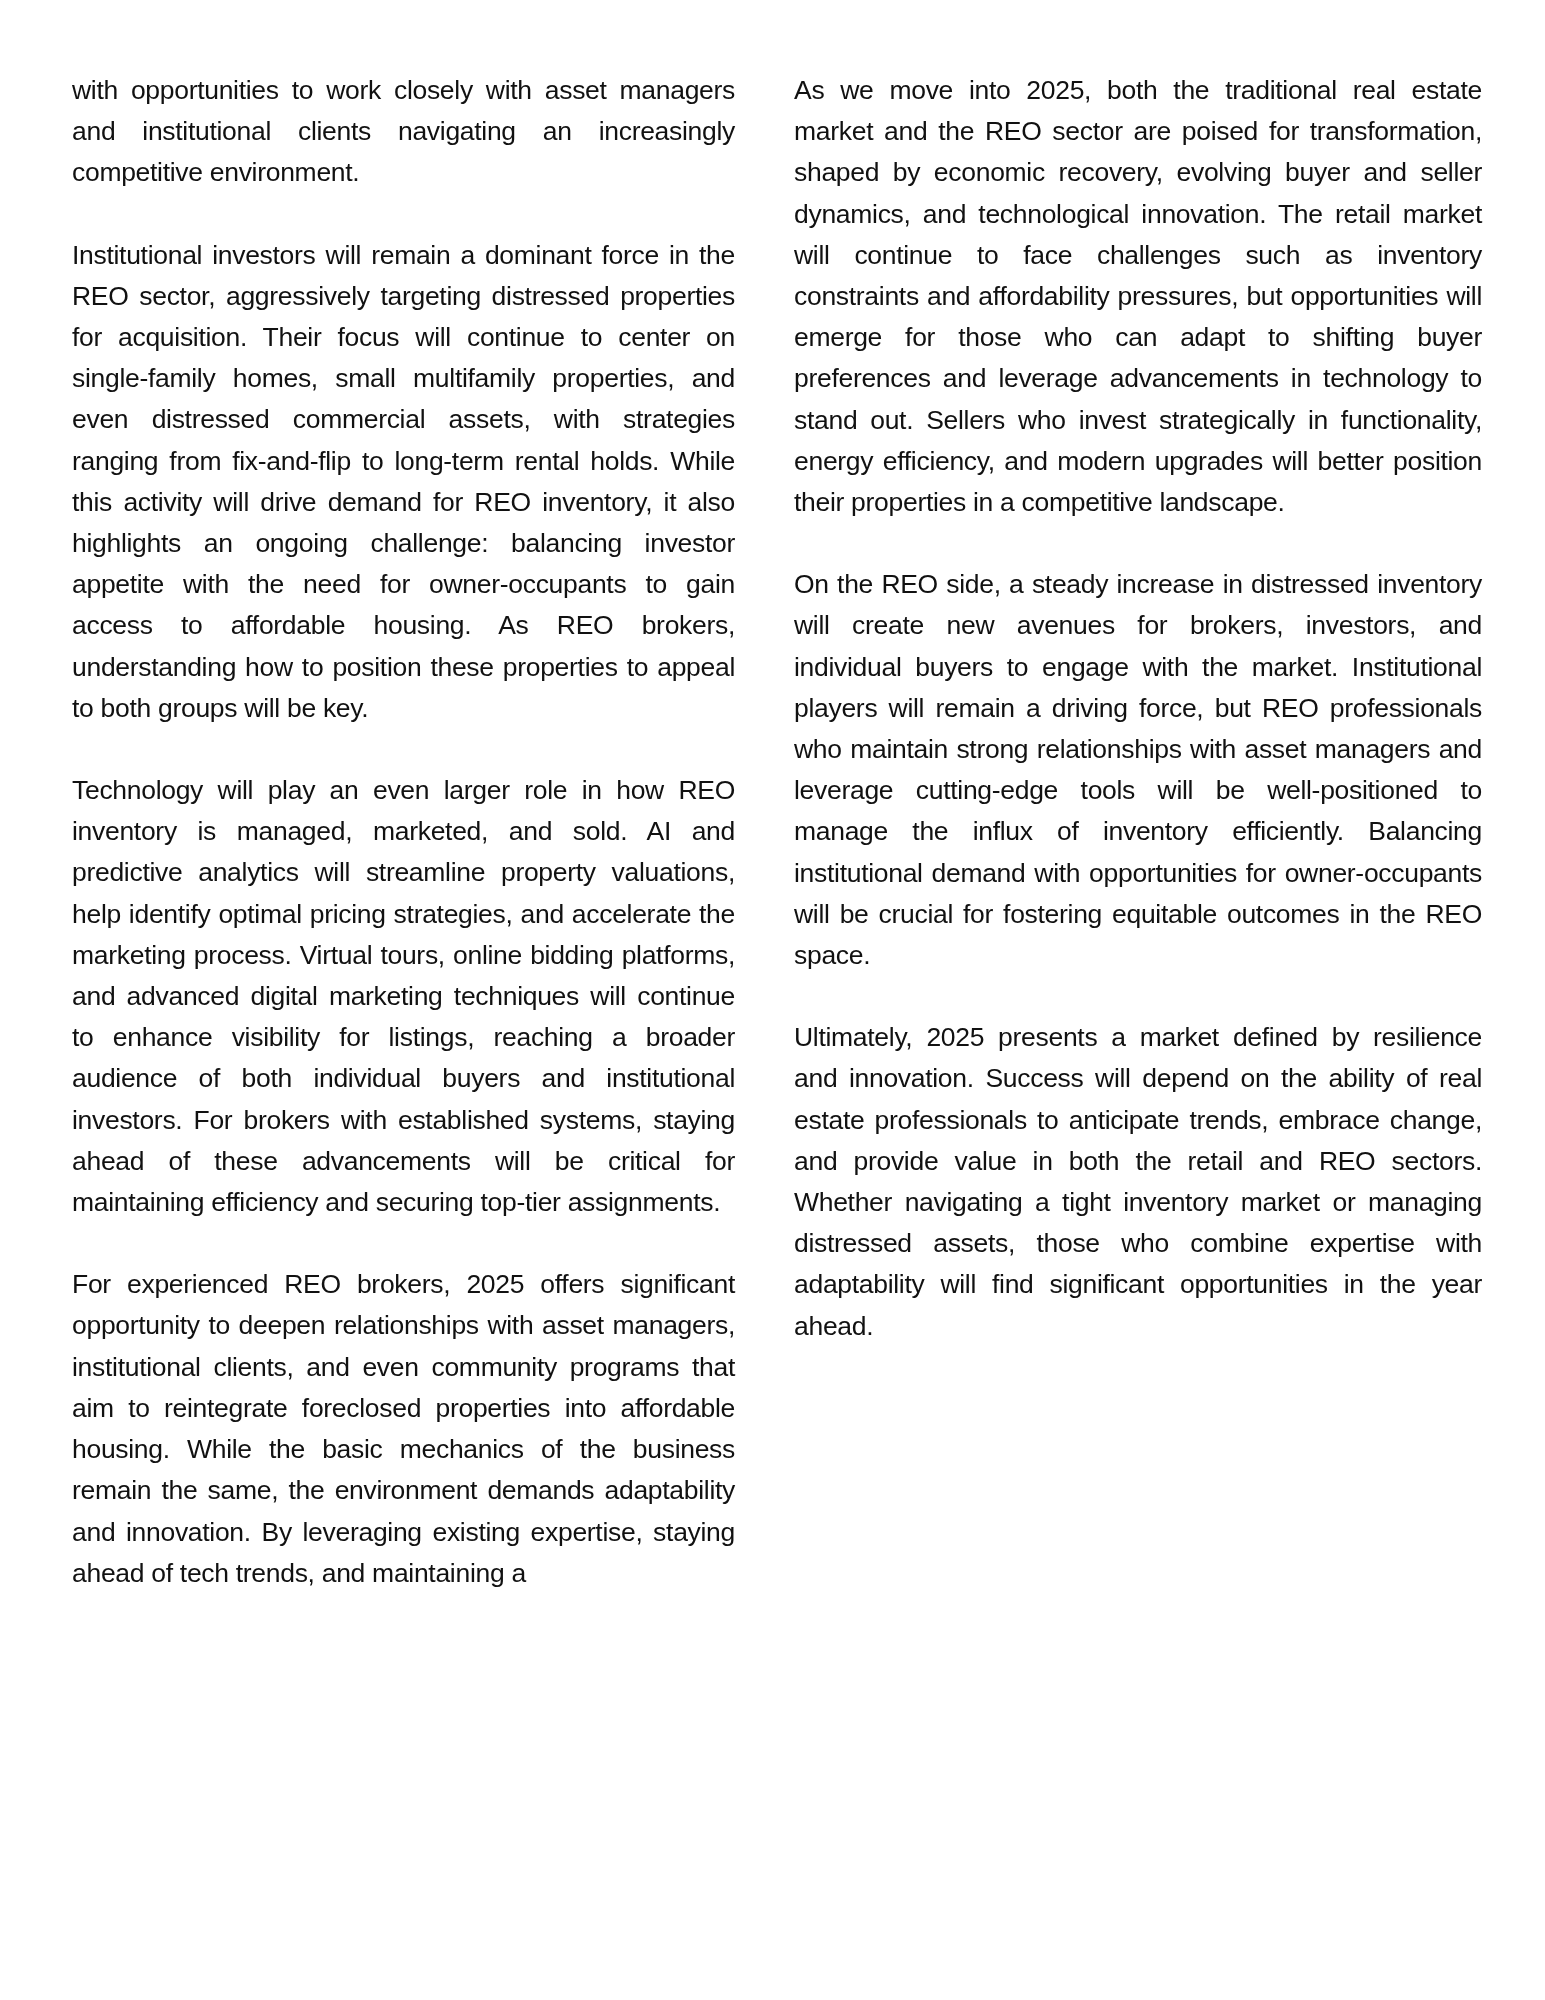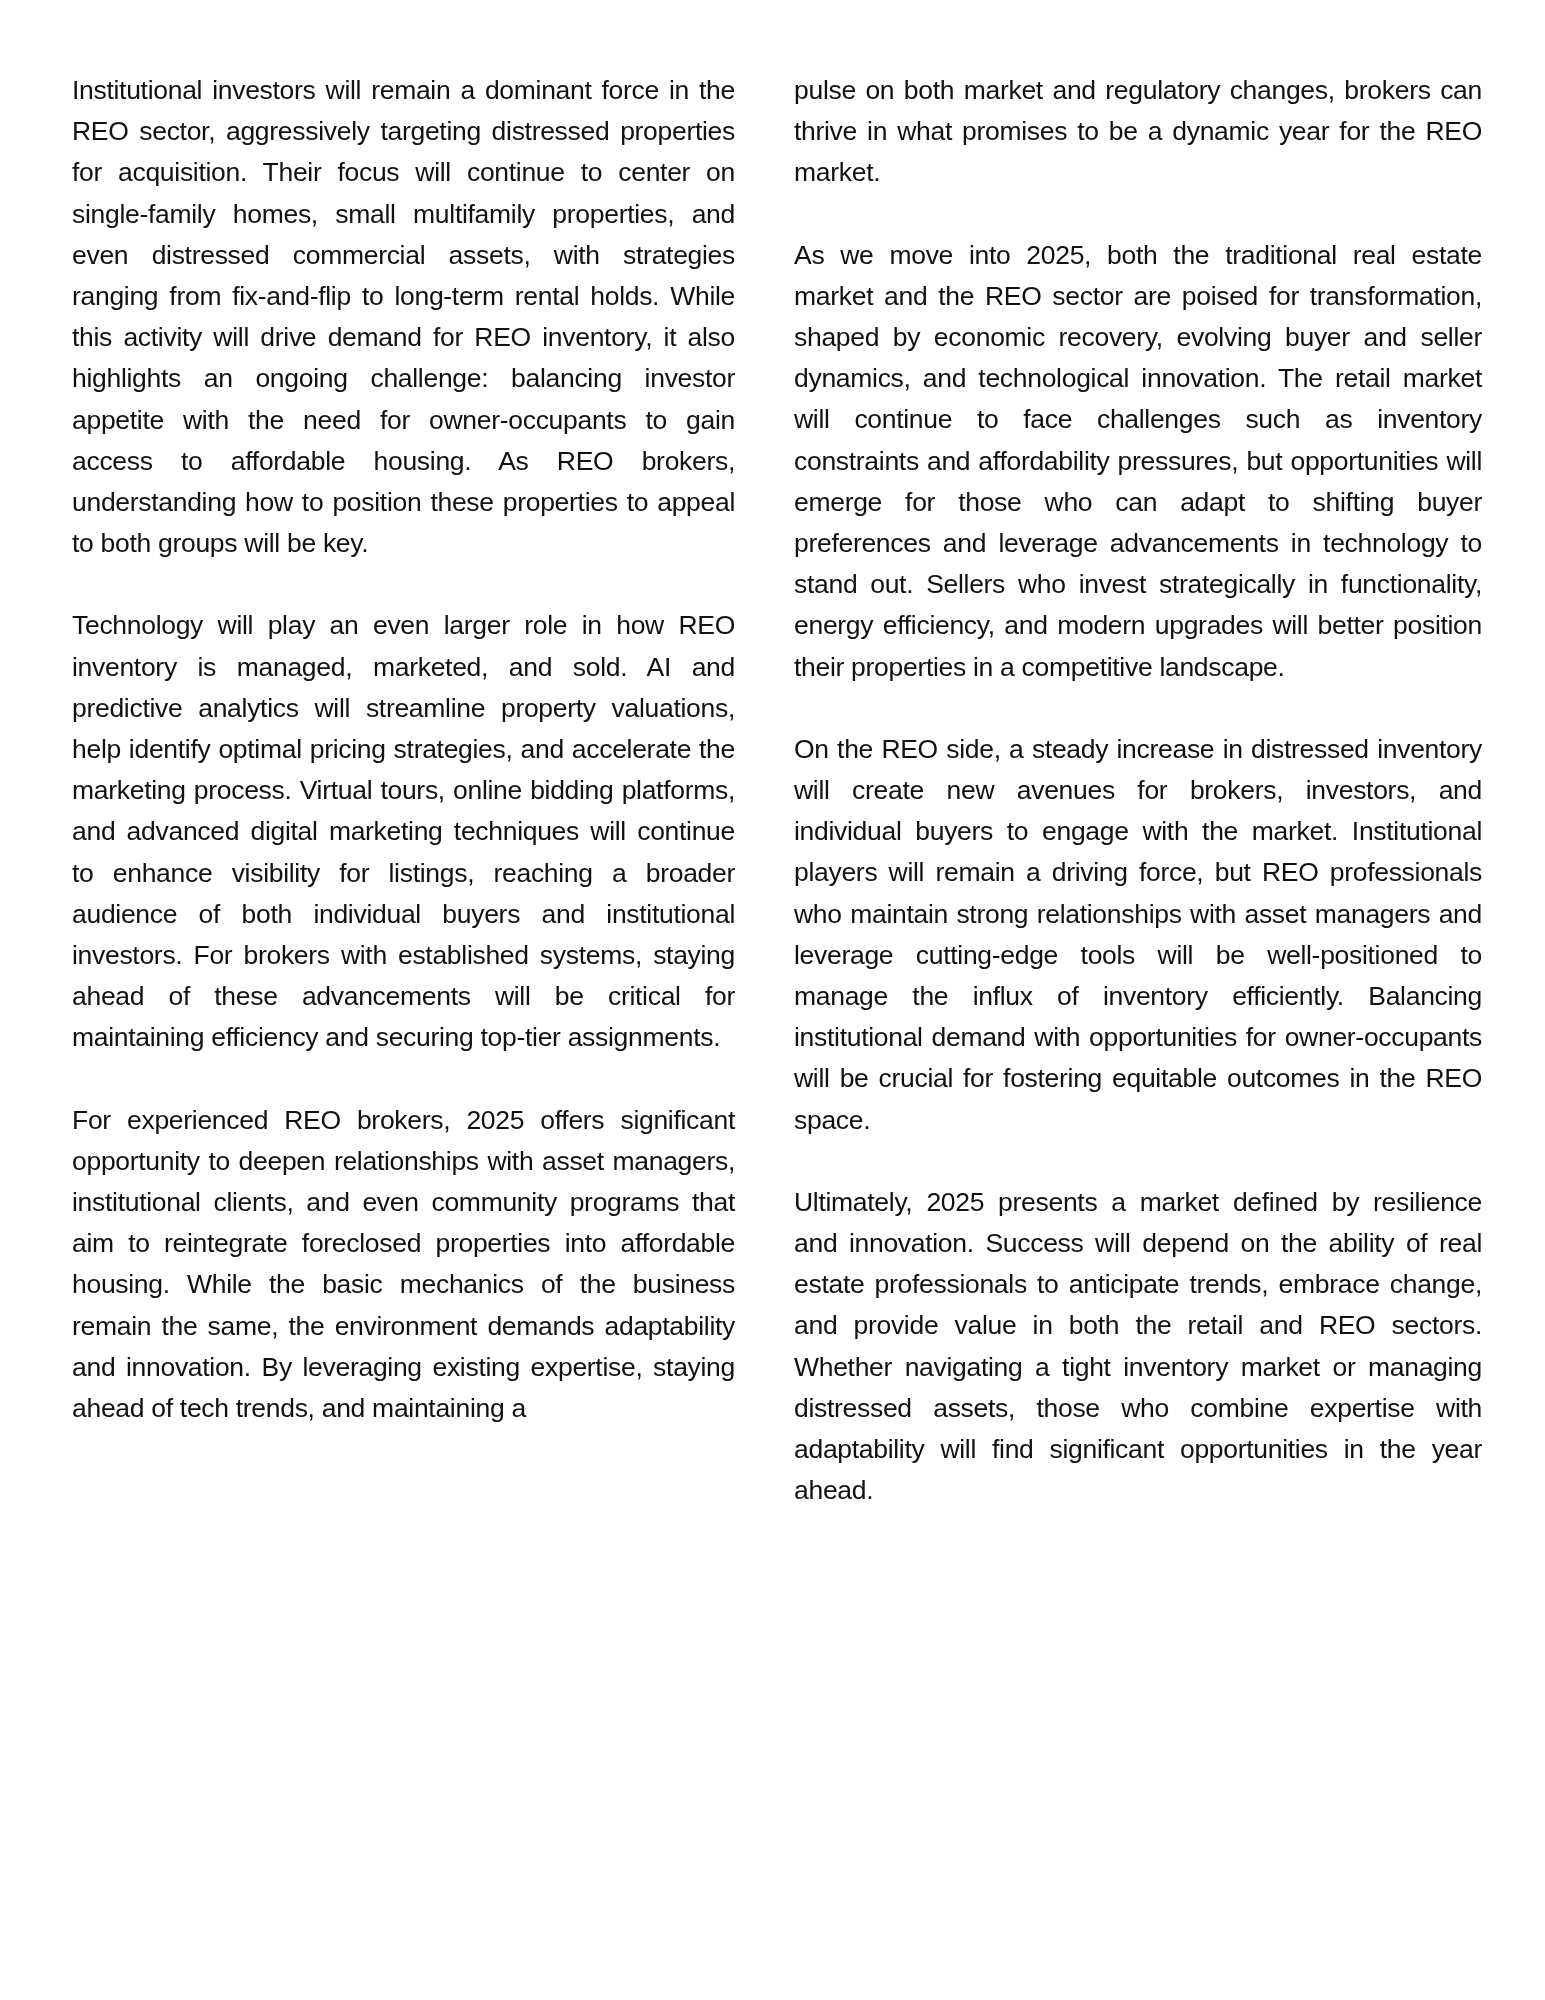--- a/index.html
+++ b/index.html
@@ -16,23 +16,23 @@
       text-align: justify;
       letter-spacing: -0.3px;
       word-spacing: 0px;
     }
   </style>
 </head>
 <body>
 
 <div class="page">
   <div class="col left">
+    <p>with opportunities to work closely with asset managers and institutional clients navigating an increasingly competitive environment.</p>
     <p>Institutional investors will remain a dominant force in the REO sector, aggressively targeting distressed properties for acquisition. Their focus will continue to center on single-family homes, small multifamily properties, and even distressed commercial assets, with strategies ranging from fix-and-flip to long-term rental holds. While this activity will drive demand for REO inventory, it also highlights an ongoing challenge: balancing investor appetite with the need for owner-occupants to gain access to affordable housing. As REO brokers, understanding how to position these properties to appeal to both groups will be key.</p>
     <p>Technology will play an even larger role in how REO inventory is managed, marketed, and sold. AI and predictive analytics will streamline property valuations, help identify optimal pricing strategies, and accelerate the marketing process. Virtual tours, online bidding platforms, and advanced digital marketing techniques will continue to enhance visibility for listings, reaching a broader audience of both individual buyers and institutional investors. For brokers with established systems, staying ahead of these advancements will be critical for maintaining efficiency and securing top-tier assignments.</p>
     <p style="text-align-last:left;">For experienced REO brokers, 2025 offers significant opportunity to deepen relationships with asset managers, institutional clients, and even community programs that aim to reintegrate foreclosed properties into affordable housing. While the basic mechanics of the business remain the same, the environment demands adaptability and innovation. By leveraging existing expertise, staying ahead of tech trends, and maintaining a</p>
   </div>
   <div class="col right">
-    <p>pulse on both market and regulatory changes, brokers can thrive in what promises to be a dynamic year for the REO market.</p>
     <p>As we move into 2025, both the traditional real estate market and the REO sector are poised for transformation, shaped by economic recovery, evolving buyer and seller dynamics, and technological innovation. The retail market will continue to face challenges such as inventory constraints and affordability pressures, but opportunities will emerge for those who can adapt to shifting buyer preferences and leverage advancements in technology to stand out. Sellers who invest strategically in functionality, energy efficiency, and modern upgrades will better position their properties in a competitive landscape.</p>
     <p>On the REO side, a steady increase in distressed inventory will create new avenues for brokers, investors, and individual buyers to engage with the market. Institutional players will remain a driving force, but REO professionals who maintain strong relationships with asset managers and leverage cutting-edge tools will be well-positioned to manage the influx of inventory efficiently. Balancing institutional demand with opportunities for owner-occupants will be crucial for fostering equitable outcomes in the REO space.</p>
     <p>Ultimately, 2025 presents a market defined by resilience and innovation. Success will depend on the ability of real estate professionals to anticipate trends, embrace change, and provide value in both the retail and REO sectors. Whether navigating a tight inventory market or managing distressed assets, those who combine expertise with adaptability will find significant opportunities in the year ahead.</p>
   </div>
 </div>
 
 </body></html>

